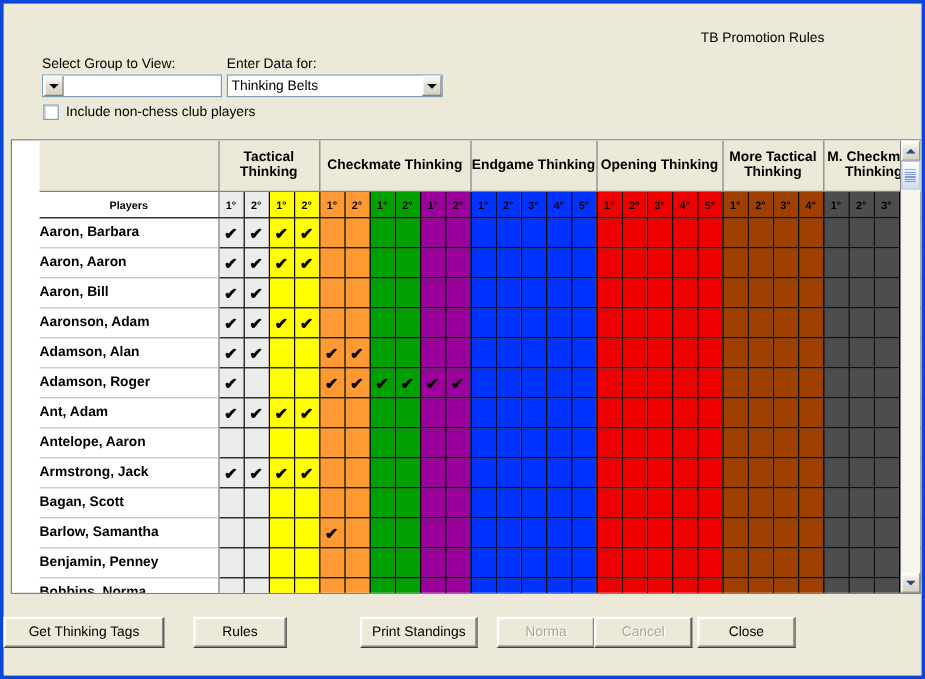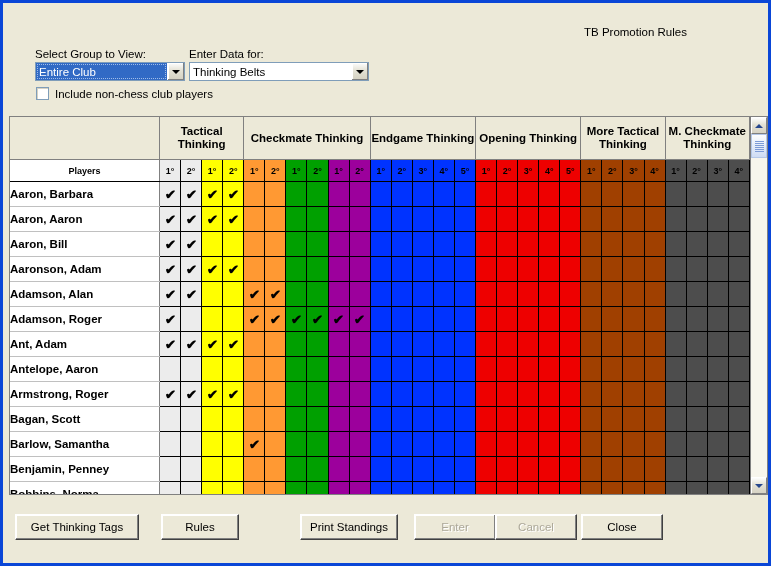--- a/index.html
+++ b/index.html
@@ -102,21 +102,21 @@
     box-sizing:border-box;display:flex;align-items:center;justify-content:center;
   }
   .spin-b i.up{width:0;height:0;border-left:3px solid transparent;border-right:3px solid transparent;border-bottom:3px solid #000;}
   .spin-b i.dn{width:0;height:0;border-left:3px solid transparent;border-right:3px solid transparent;border-top:3px solid #000;}
   
   .gridarea{
     position:absolute;left:6px;top:113px;width:759px;height:379px;
     box-sizing:border-box;border:1px solid #808080;background:#fff;
     display:flex;flex-direction:column;overflow:hidden;
   }
-  .grid-inner{flex:1 1 auto;display:flex;min-height:0;}
+  .grid-inner{flex:1 1 auto;display:flex;min-height:0;padding-left:23px;}
   .grid-cols{flex:1 1 auto;display:flex;flex-direction:column;min-width:0;}
   table.gt{border-collapse:collapse;table-layout:fixed;width:100%;}
   table.gt td,table.gt th{padding:0;margin:0;}
   .hdr-group{
     height:42px;background:#ece9d8;border-right:1px solid #808080;
     border-bottom:1px solid #808080;
     font-size:11.5px;font-weight:bold;color:#000;text-align:center;
     line-height:13px;vertical-align:middle;
   }
   .hdr-players{
@@ -183,21 +183,20 @@
 </head>
 <body>
 
 <div class="window">
 
 
   <div class="toppanel">
 
     <div class="fld-label" style="left:32px;top:45px;">Select Group to View:</div>
     <div class="combo sel" style="left:32px;top:59px;width:150px;">
-      <div class="val">Entire Club</div>
       <div class="arrowbox">
           <i></i>
         </div>
     </div>
 
     <div class="fld-label" style="left:186px;top:45px;">Enter Data for:</div>
     <div class="combo" style="left:186px;top:59px;width:180px;">
       <div class="val">Thinking Belts</div>
       <div class="arrowbox">
           <i></i>
@@ -534,21 +533,21 @@
                 <td class="cell" style="background: rgb(160, 64, 0);"></td>
                 <td class="cell" style="background: rgb(160, 64, 0);"></td>
                 <td class="cell" style="background: rgb(160, 64, 0);"></td>
                 <td class="cell" style="background: rgb(160, 64, 0);"></td>
                 <td class="cell" style="background: rgb(77, 77, 77);"></td>
                 <td class="cell" style="background: rgb(77, 77, 77);"></td>
                 <td class="cell" style="background: rgb(77, 77, 77);"></td>
                 <td class="cell" style="background: rgb(77, 77, 77);"></td>
               </tr>
               <tr>
-                <td class="namecell">Armstrong, Roger</td>
+                <td class="namecell">Armstrong, Jack</td>
                 <td class="cell" style="background: rgb(236, 236, 236);"><span>✔</span></td>
                 <td class="cell" style="background: rgb(236, 236, 236);"><span>✔</span></td>
                 <td class="cell" style="background: rgb(255, 255, 0);"><span>✔</span></td>
                 <td class="cell" style="background: rgb(255, 255, 0);"><span>✔</span></td>
                 <td class="cell" style="background: rgb(255, 153, 51);"></td>
                 <td class="cell" style="background: rgb(255, 153, 51);"></td>
                 <td class="cell" style="background: rgb(0, 160, 0);"></td>
                 <td class="cell" style="background: rgb(0, 160, 0);"></td>
                 <td class="cell" style="background: rgb(156, 0, 156);"></td>
                 <td class="cell" style="background: rgb(156, 0, 156);"></td>
@@ -708,20 +707,20 @@
             </div>
         </div>
         <div class="sb-btn">
             <i class="dn"></i>
           </div>
       </div>
     </div>
   </div>
 
   <div class="btnbar" id="btnbar">
-      <div class="btn" style="left: 12px; width: 124px; top: 21px;">Get Thinking Tags</div>
+      <div class="btn" style="left: 0; width: 134px; top: 21px;">Get Thinking Tags</div>
       <div class="btn" style="left: 158px; width: 78px; top: 21px;">Rules</div>
       <div class="btn" style="left: 297px; width: 98px; top: 21px;">Print Standings</div>
-      <div class="btn disabled" style="left: 411px; width: 82px; top: 21px;">Enter</div>
+      <div class="btn disabled" style="left: 411px; width: 82px; top: 21px;">Norma</div>
       <div class="btn disabled" style="left: 492px; width: 82px; top: 21px;">Cancel</div>
       <div class="btn" style="left: 578px; width: 82px; top: 21px;">Close</div>
     </div>
 </div>
 
 </body></html>

